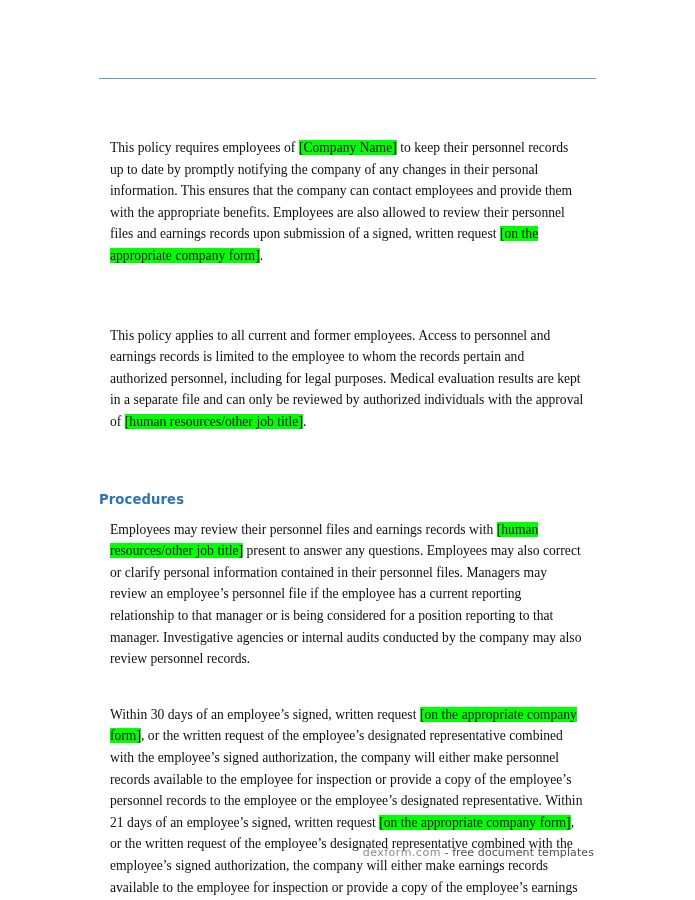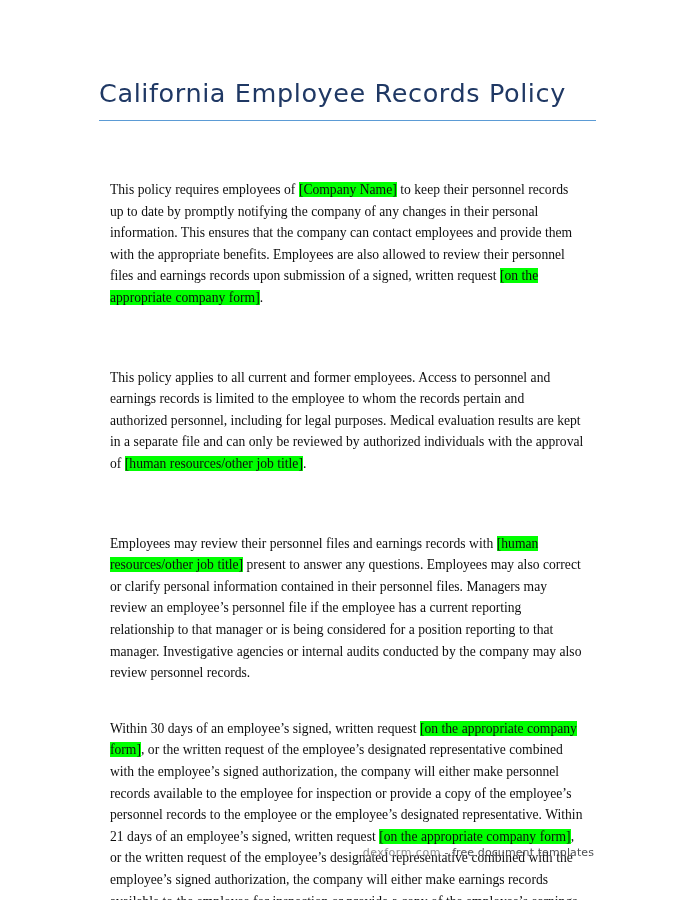--- a/index.html
+++ b/index.html
@@ -108,32 +108,32 @@
     color: #4d4f52;
   }
 </style>
 </head>
 <body>
 
 <div class="page">
 
   <div class="content">
 
-    <h1 class="doc-title">California Employee Records Policy</h1>
 
     <div class="title-rule"></div>
 
     <div id="sections-root">
         <div class="section">
           <p class="para"><span>This policy requires employees of </span><mark class="hl">[Company Name]</mark><span> to keep their personnel records up to date by promptly notifying the company of any changes in their personal information. This ensures that the company can contact employees and provide them with the appropriate benefits. Employees are also allowed to review their personnel files and earnings records upon submission of a signed, written request </span><mark class="hl">[on the appropriate company form]</mark><span>.</span></p>
         </div>
         <div class="section">
           <p class="para"><span>This policy applies to all current and former employees. Access to personnel and earnings records is limited to the employee to whom the records pertain and authorized personnel, including for legal purposes. Medical evaluation results are kept in a separate file and can only be reviewed by authorized individuals with the approval of </span><mark class="hl">[human resources/other job title]</mark><span>.</span></p>
         </div>
         <div class="section section-procedures">
+          <h2 class="section-heading">Procedures</h2>
           <p class="para"><span>Employees may review their personnel files and earnings records with </span><mark class="hl">[human resources/other job title]</mark><span> present to answer any questions. Employees may also correct or clarify personal information contained in their personnel files. Managers may review an employee’s personnel file if the employee has a current reporting relationship to that manager or is being considered for a position reporting to that manager. Investigative agencies or internal audits conducted by the company may also review personnel records.</span></p>
           <p class="para"><span>Within 30 days of an employee’s signed, written request </span><mark class="hl">[on the appropriate company form]</mark><span>, or the written request of the employee’s designated representative combined with the employee’s signed authorization, the company will either make personnel records available to the employee for inspection or provide a copy of the employee’s personnel records to the employee or the employee’s designated representative. Within 21 days of an employee’s signed, written request </span><mark class="hl">[on the appropriate company form]</mark><span>, or the written request of the employee’s designated representative combined with the employee’s signed authorization, the company will either make earnings records available to the employee for inspection or provide a copy of the employee’s earnings records to the employee or the</span></p>
         </div>
       </div>
 
   </div>
 
   <div class="footer">
     <span class="brand">dexform.com</span><span class="sep"> - </span><span class="tagline">free document templates</span>
   </div>

